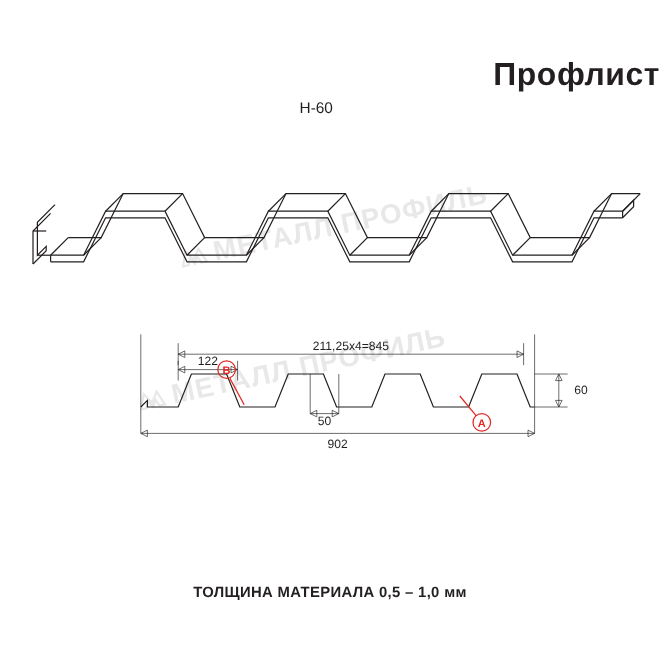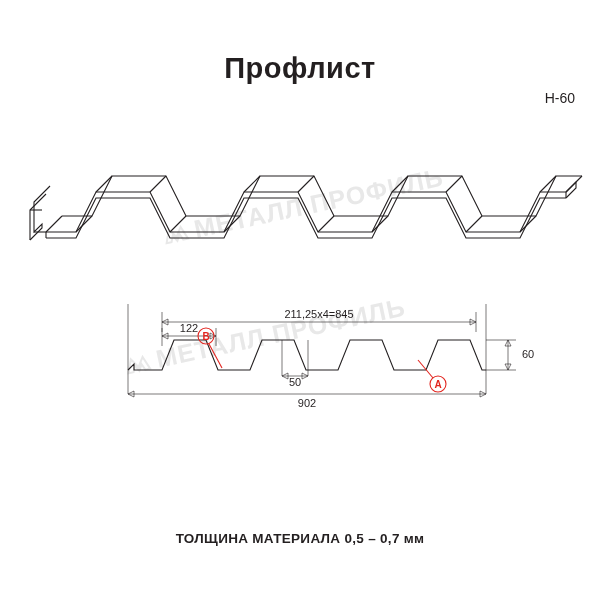--- a/index.html
+++ b/index.html
@@ -18,32 +18,32 @@
   .page {
     position: relative;
     width: 600px;
     height: 600px;
   }
   .title {
     position: absolute;
     top: 52px;
     left: 0;
     width: 600px;
-    text-align: center;
+    text-align: right;
     font-size: 29px;
     font-weight: bold;
     letter-spacing: 0.5px;
     color: #231f20;
   }
   .subtitle {
     position: absolute;
     top: 90px;
     left: 0;
     width: 575px;
-    text-align: right;
+    text-align: center;
     font-size: 14px;
     color: #231f20;
   }
   .iso-wrap {
     position: absolute;
     top: 128px;
     left: 10px;
     width: 580px;
     height: 140px;
   }
@@ -281,15 +281,15 @@
 
       <g>
         <circle class="mark-red" cx="428" cy="100" r="8"></circle>
         <text class="mark-red-txt" x="428" y="104" text-anchor="middle">А</text>
         <path class="mark-red" d="M423 94 L408 76"></path>
       </g>
 
     </svg>
   </div>
 
-  <div class="footer">ТОЛЩИНА МАТЕРИАЛА 0,5 – 0,7 мм</div>
+  <div class="footer">ТОЛЩИНА МАТЕРИАЛА 0,5 – 1,0 мм</div>
 
 </div>
 
 </body></html>

